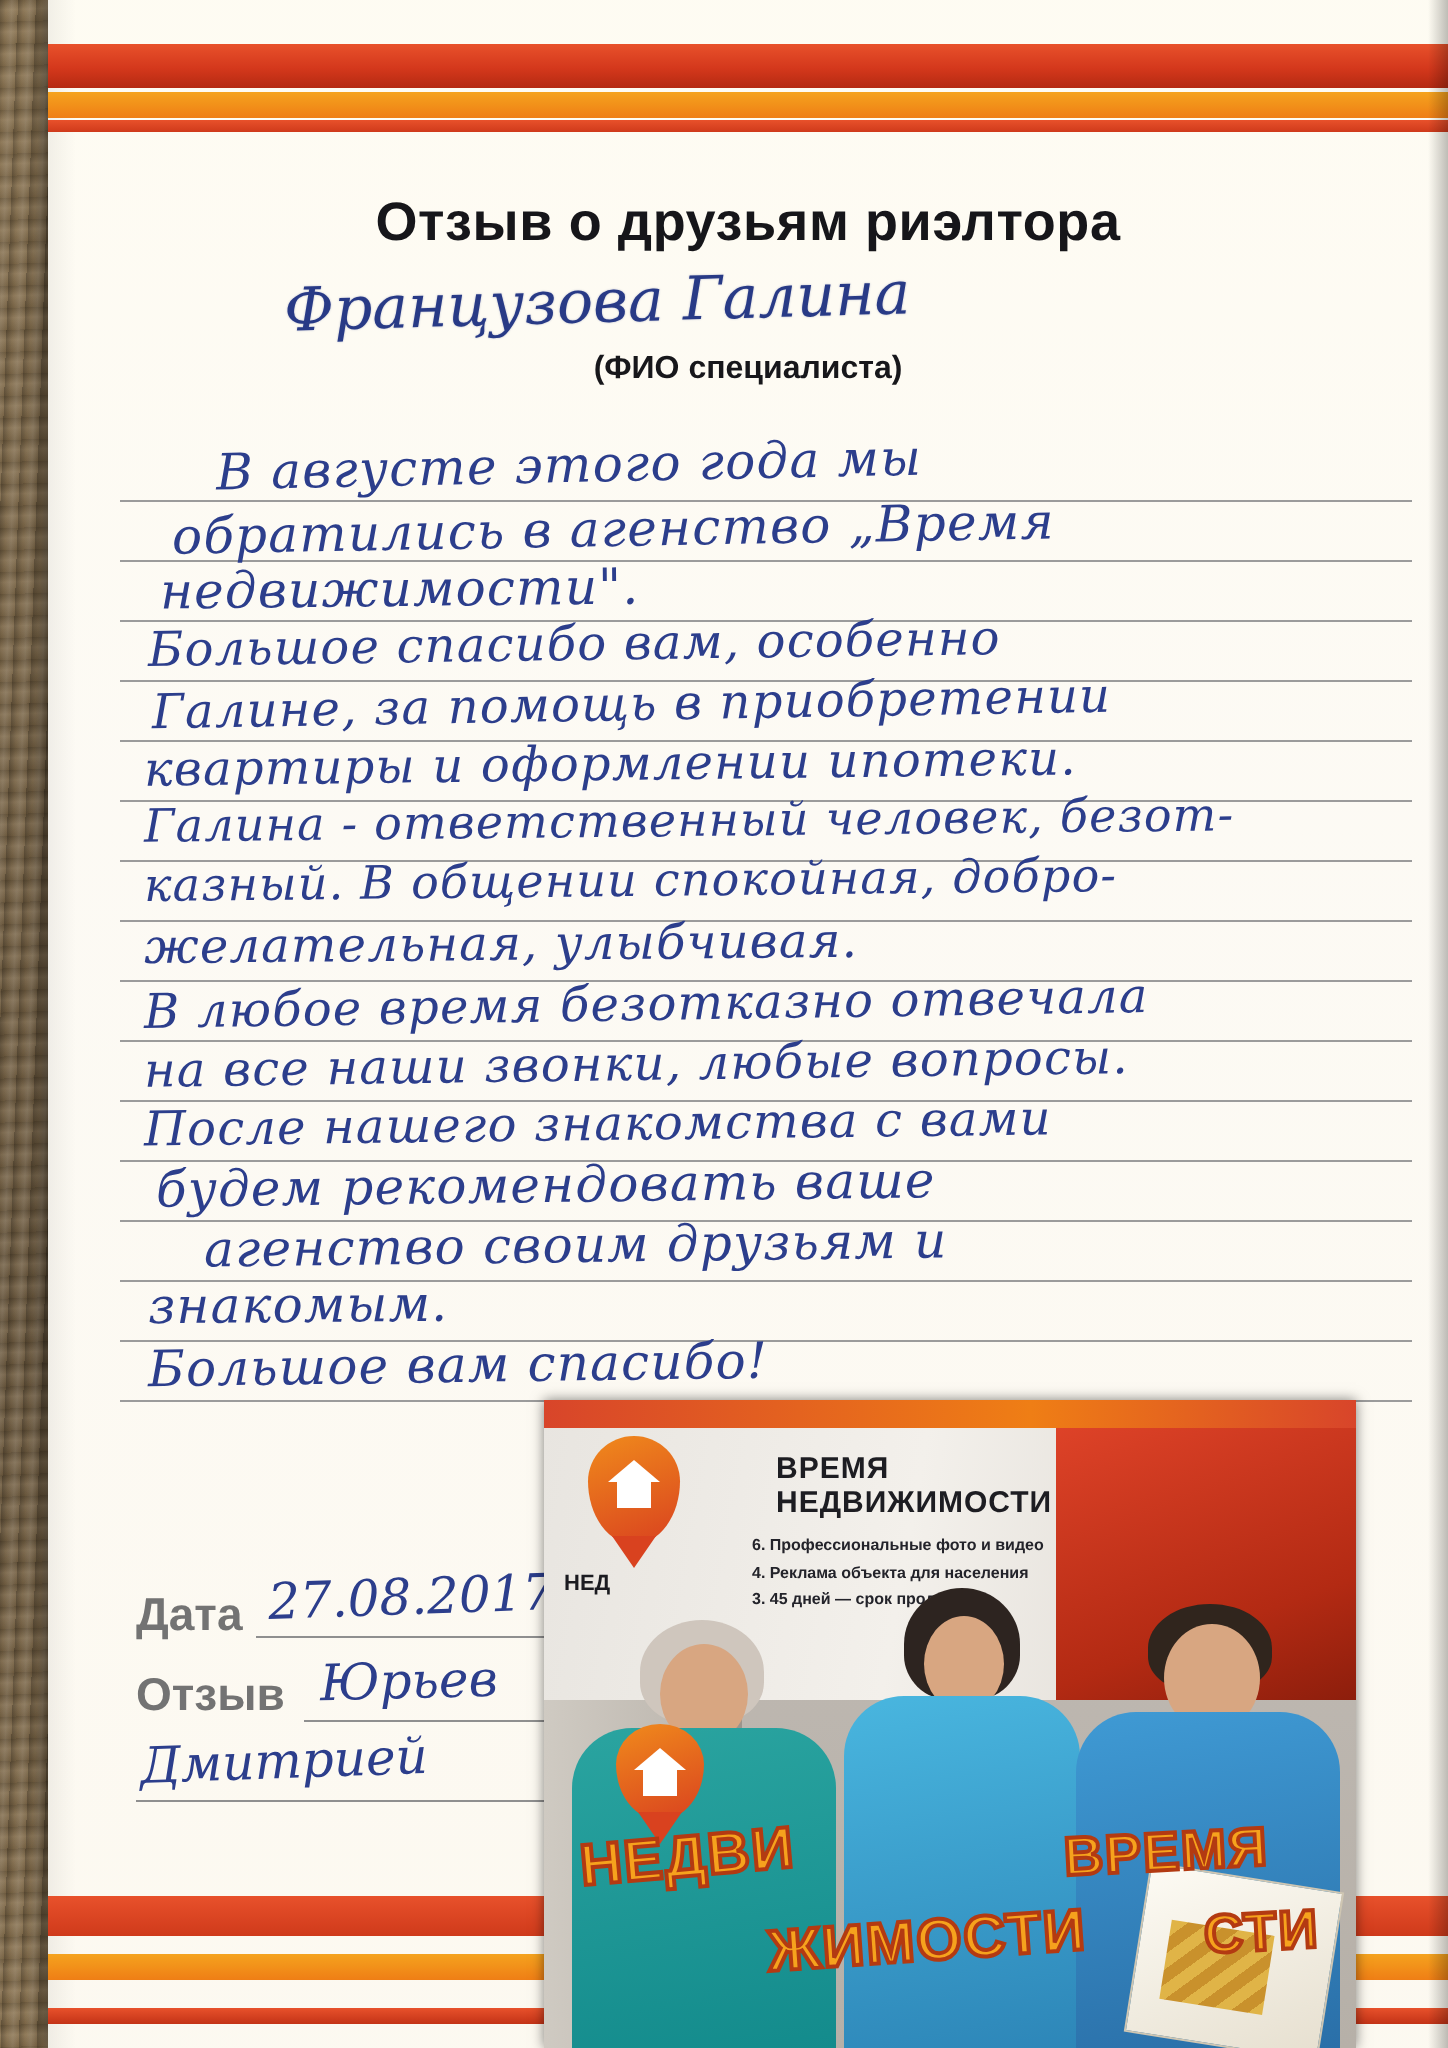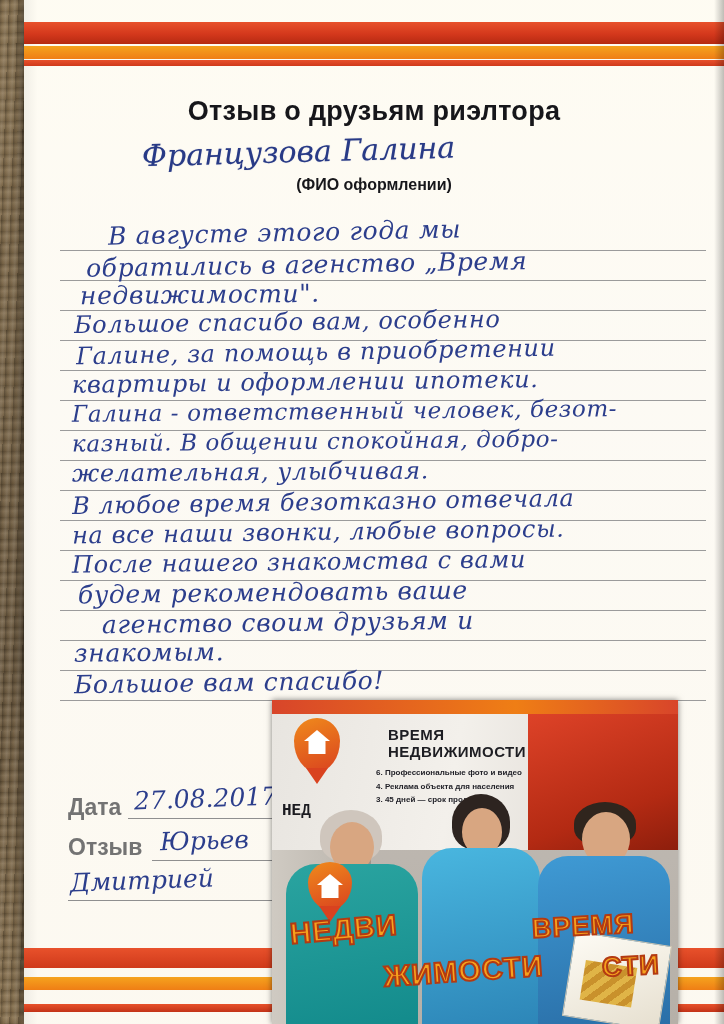--- a/index.html
+++ b/index.html
@@ -282,25 +282,24 @@
     left: 50%;
     top: 23px;
     transform: translateX(-50%);
     width: 17px;
     height: 13px;
     background: #fff;
   }
   .ph-ned {
     position: absolute;
     left: 10px;
-    top: 102px;
-    font-size: 16px;
+    top: 86px;
+    font-size: 11px;
     font-weight: bold;
     color: #1b1b20;
-    font-family: Liberation Mono, monospace;
   }
   .ph-doorframe {
     position: absolute;
     left: 0;
     top: 150px;
     width: 96px;
     height: 174px;
     background: linear-gradient(90deg, #cfcac2, #b9b3ab);
     border-right: 3px solid #9c958c;
   }
@@ -421,21 +420,21 @@
   <div class="sheet">
     <div class="sheet-grain"></div>
 
     <div class="band band-top-1"></div>
     <div class="band band-top-2"></div>
     <div class="band band-top-3"></div>
 
     <div class="doc-title">Отзыв о друзьям риэлтора</div>
 
     <div class="hand specialist-name">Французова Галина</div>
-    <div class="fio-caption">(ФИО оформлении)</div>
+    <div class="fio-caption">(ФИО специалиста)</div>
 
     <div class="lines">
 
       <div class="rule" style="top:46px"></div>
       <div class="rule" style="top:76px"></div>
       <div class="rule" style="top:106px"></div>
       <div class="rule" style="top:136px"></div>
       <div class="rule" style="top:166px"></div>
       <div class="rule" style="top:196px"></div>
       <div class="rule" style="top:226px"></div>

